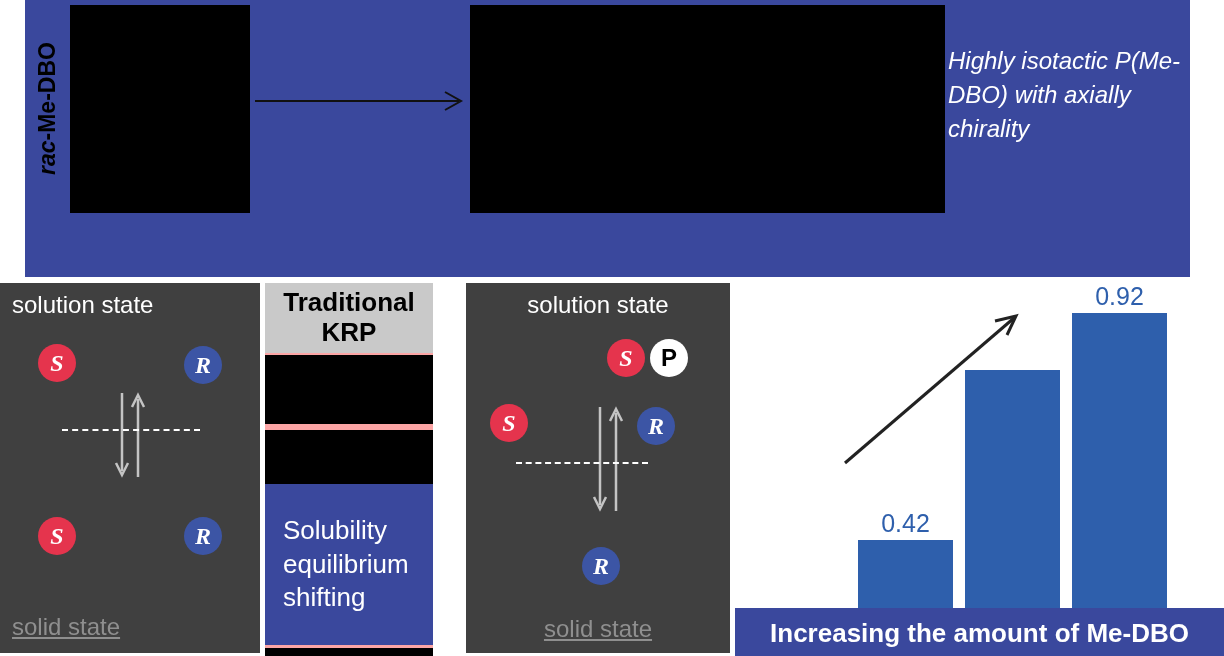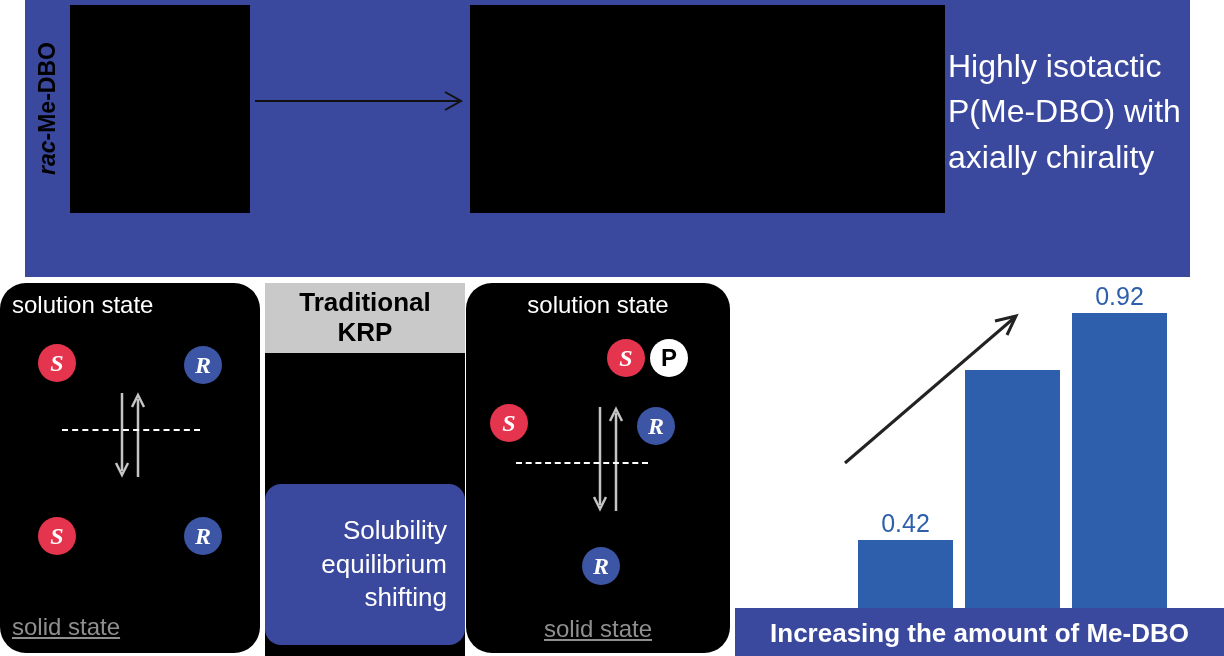--- a/index.html
+++ b/index.html
@@ -7,28 +7,28 @@
   .abs{position:absolute;}
 
   
   .banner{left:25px;top:0;width:1165px;height:277px;background:#3A489D;}
   .monomer-label{left:24px;top:4px;width:46px;height:210px;writing-mode:vertical-rl;transform:rotate(180deg);
     text-align:center;line-height:46px;font-size:23px;font-weight:600;color:#000;}
   .struct-box{background:#000;}
   .box1{left:70px;top:5px;width:180px;height:208px;}
   .box2{left:470px;top:5px;width:475px;height:208px;}
   .rxn-arrow{left:253px;top:88px;}
-  .product{left:948px;top:44px;width:248px;color:#fff;font-size:32px;line-height:1.42;}
+  .product{left:948px;top:44px;width:248px;color:#fff;font-size:24px;line-height:1.42;font-style:italic;}
   .banner-title{left:25px;top:227px;width:1165px;text-align:center;color:#000;font-weight:bold;font-size:28px;}
 
   
-  .panel-black{background:#000000;border-radius:26px;}
+  .panel-black{background:#404040;}
   .p1{left:0;top:283px;width:260px;height:370px;}
   .p3{left:466px;top:283px;width:264px;height:370px;}
-  .midcol{left:265px;top:283px;width:200px;height:373px;background:#000000;}
+  .midcol{left:265px;top:283px;width:168px;height:373px;background:#fca5a5;}
   .chartp{left:735px;top:283px;width:489px;height:373px;background:#fff;}
 
   .state-label{font-size:24px;}
   .solution{color:#ffffff;}
   .solid{color:#8f8f8f;text-decoration:underline;}
   .centered{width:100%;text-align:center;}
 
   .circle{width:38px;height:38px;border-radius:50%;display:flex;align-items:center;justify-content:center;
     font-family:"Liberation Serif",serif;font-style:italic;font-weight:bold;font-size:24px;color:#fff;}
   .c-red{background:#E5344D;}
@@ -36,21 +36,21 @@
   .c-white{background:#fff;color:#000;font-style:normal;font-family:"Liberation Sans",sans-serif;}
 
   .dash{border-top:2px dashed #fff;height:0;}
 
   
   .gray-head{left:0;top:0;width:100%;height:70px;background:#C9C9C9;display:flex;align-items:center;justify-content:center;
     text-align:center;font-weight:bold;font-size:26px;color:#000;line-height:1.15;padding:0 26px;box-sizing:border-box;}
   .blk-a{left:0;top:72px;width:100%;height:69px;background:#000;}
   .blk-b{left:0;top:147px;width:100%;height:54px;background:#000;}
   .blue-box{left:0;top:201px;width:100%;height:161px;background:#3A489D;color:#fff;display:flex;align-items:center;
-    justify-content:center;text-align:right;font-size:26px;line-height:1.3;padding:0 18px;box-sizing:border-box;border-radius:16px;}
+    justify-content:center;text-align:left;font-size:26px;line-height:1.3;padding:0 18px;box-sizing:border-box;}
   .blk-foot{left:0;top:365px;width:100%;height:8px;background:#000;}
 
   
   .caption{left:0;top:325px;width:100%;height:50px;background:#3A489D;color:#fff;display:flex;align-items:center;
     justify-content:center;font-size:26px;font-weight:600;}
   .bars{left:123px;bottom:48px;display:flex;align-items:flex-end;gap:12px;}
   .bar-group{display:flex;flex-direction:column;align-items:center;margin-top:7px;}
   .bar-label{color:#2E5FAC;font-size:25px;height:30px;line-height:30px;margin-bottom:2px;}
   .bar{width:95px;background:#2E5FAC;}
 </style>

